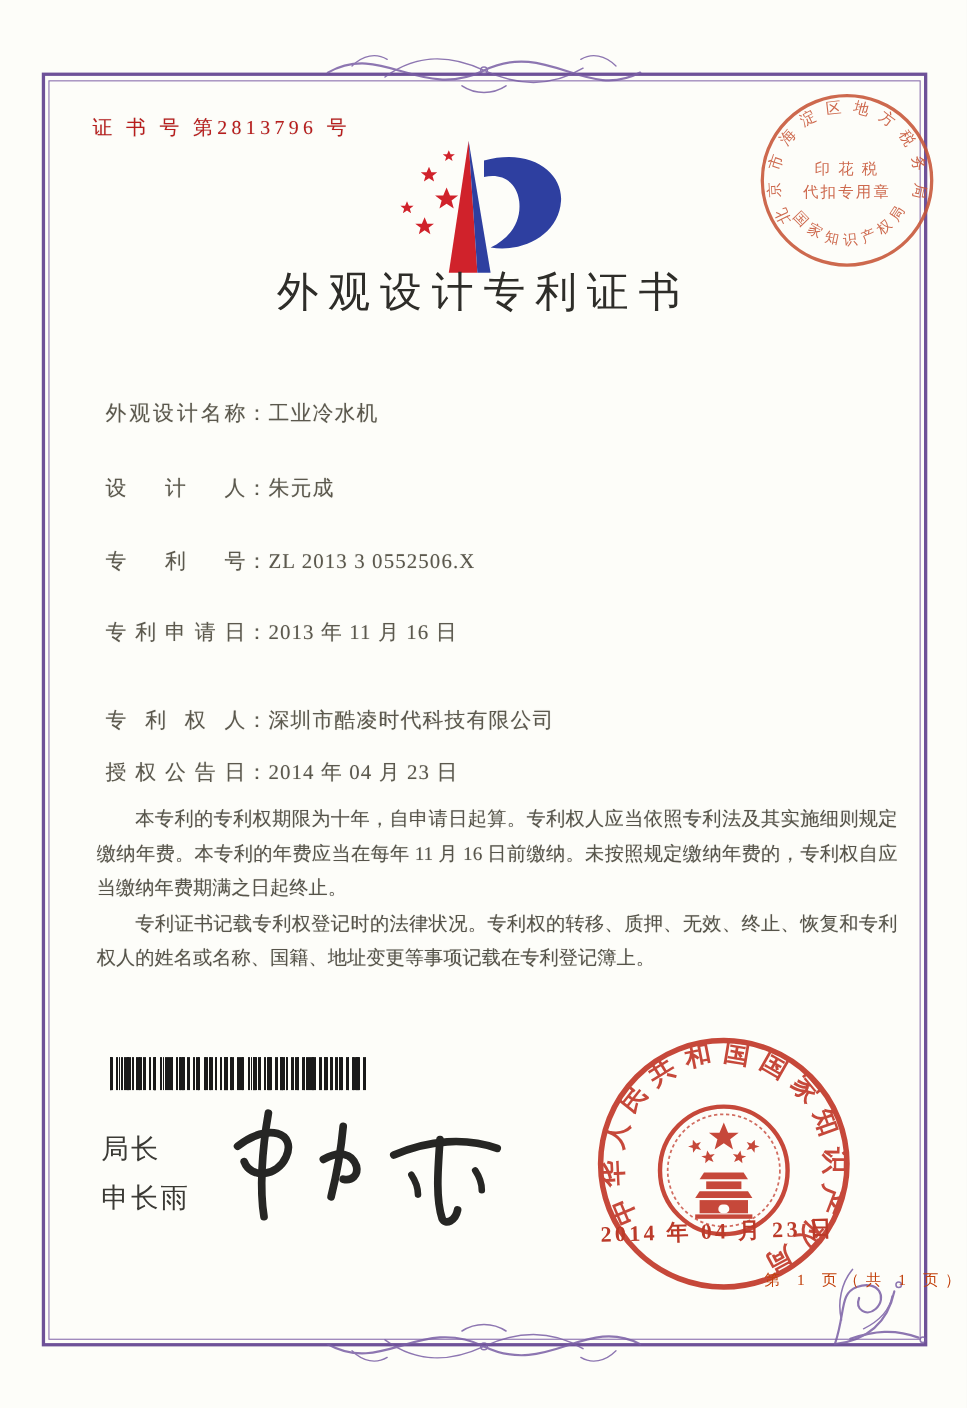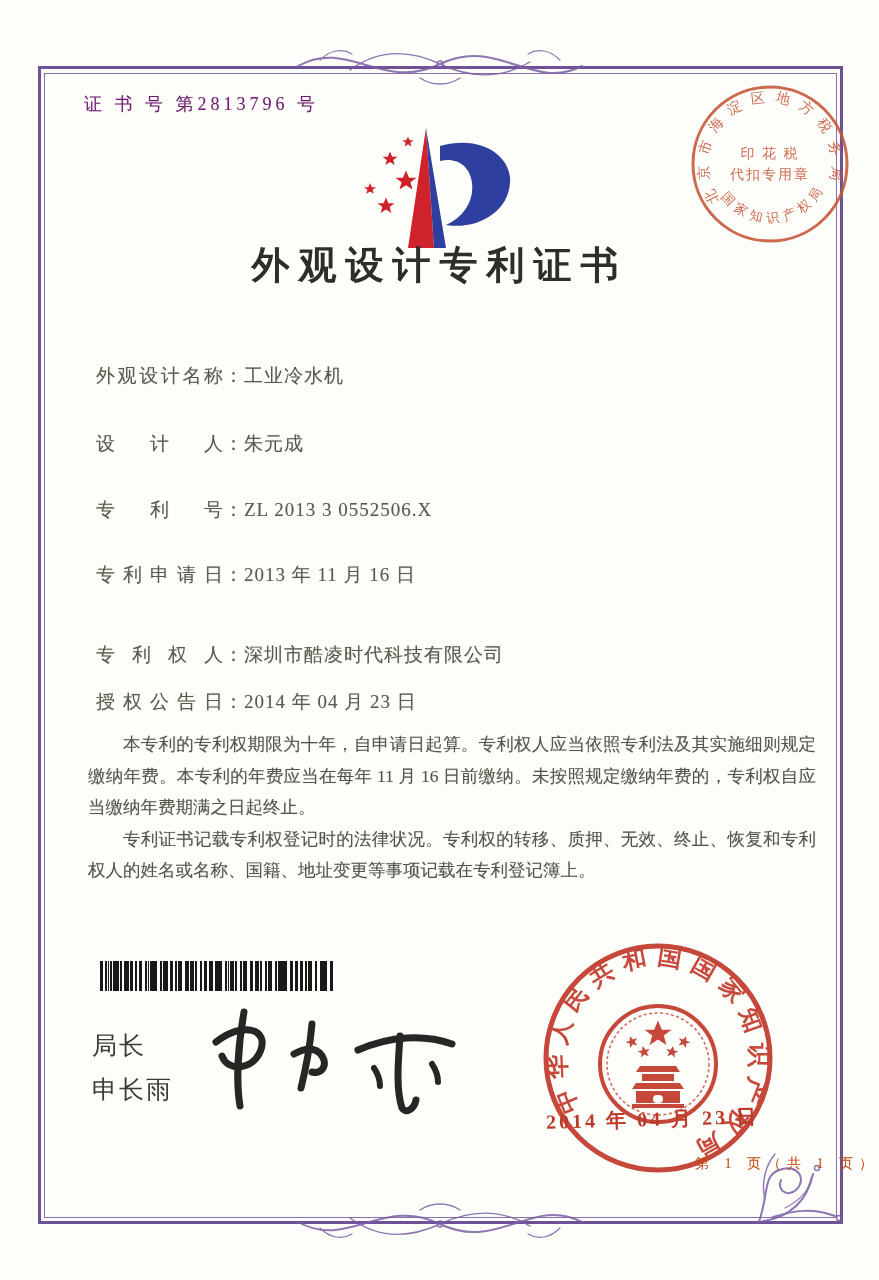--- a/index.html
+++ b/index.html
@@ -5,27 +5,27 @@
   html,body{margin:0;padding:0;background:#e8e8e8;}
   .page{position:relative;width:879px;height:1280px;background:#fdfdf9;overflow:hidden;
         font-family:"Liberation Serif","DejaVu Serif",serif;}
   
   .frame-outer{position:absolute;left:38px;top:66px;right:36px;bottom:56px;
                border:3px solid #6e5198;}
   .frame-inner{position:absolute;left:44px;top:73px;right:42px;bottom:62px;
                border:1px solid #8a6fae;}
   .ornament{position:absolute;pointer-events:none;opacity:.85;}
   
-  .cert-no{position:absolute;left:84px;top:92px;font-size:18px;letter-spacing:4px;
-           color:#701a75;text-shadow:0 0 1px rgba(110,108,98,.35);}
+  .cert-no{position:absolute;left:84px;top:104px;font-size:18px;letter-spacing:4px;
+           color:#b91c1c;text-shadow:0 0 1px rgba(110,108,98,.35);}
   
   .logo{position:absolute;left:356px;top:126px;}
   
   .title{position:absolute;left:0;right:0;top:240px;text-align:center;font-size:38px;
-         font-weight:700;letter-spacing:9px;color:#2e2d29;}
+         font-weight:400;letter-spacing:9px;color:#2e2d29;}
   
   .field{position:absolute;left:96px;font-size:19px;color:#5b584d;letter-spacing:1px;
          text-shadow:0 0 1px rgba(90,88,77,.3);}
   .field-label{display:inline-block;width:128px;text-align:justify;text-align-last:justify;
                vertical-align:bottom;}
   .f0{top:363px}.f1{top:431px}.f2{top:497px}.f3{top:562px}.f4{top:642px}.f5{top:689px}
   
   .body-text{position:absolute;left:88px;width:728px;top:729px;font-size:17.5px;
              line-height:31.5px;color:#56544a;text-align:justify;
              text-shadow:0 0 1px rgba(86,84,74,.3);}

